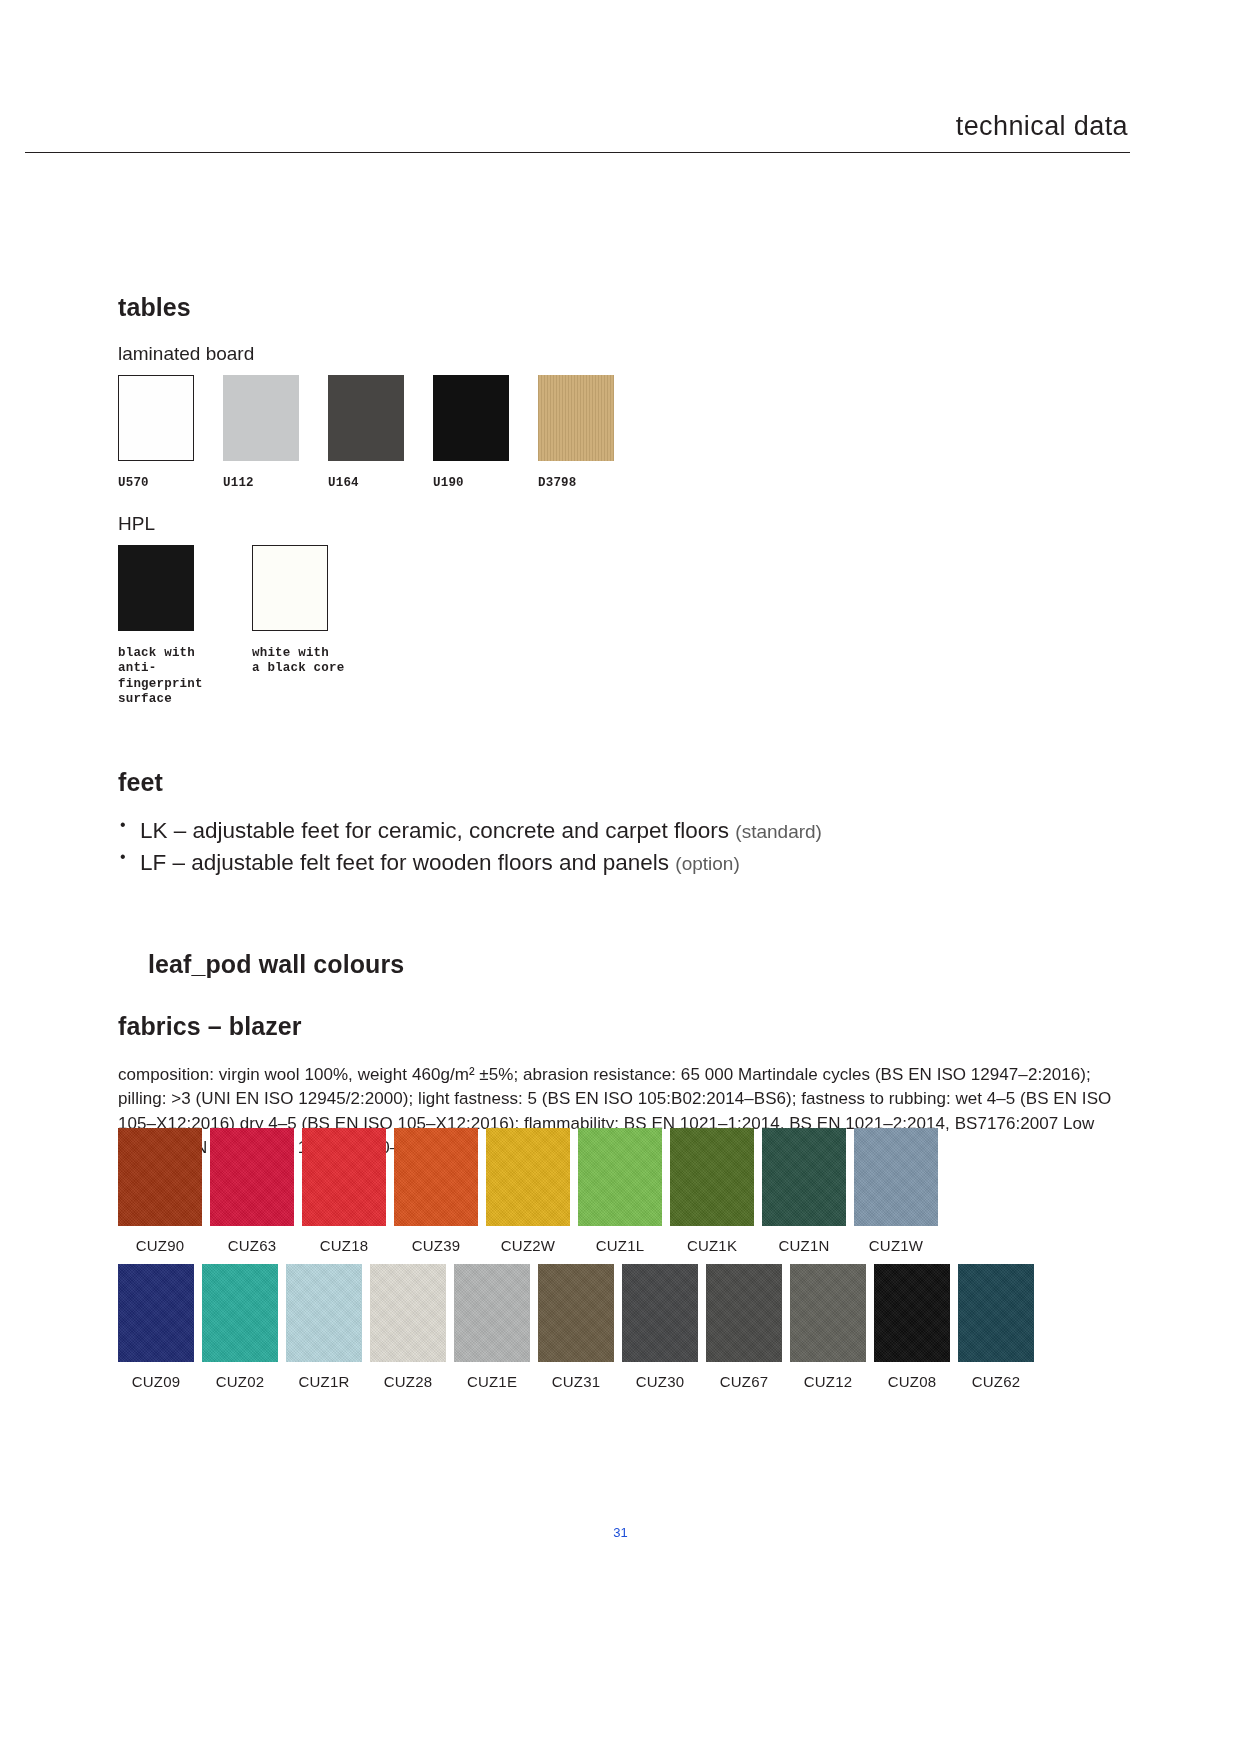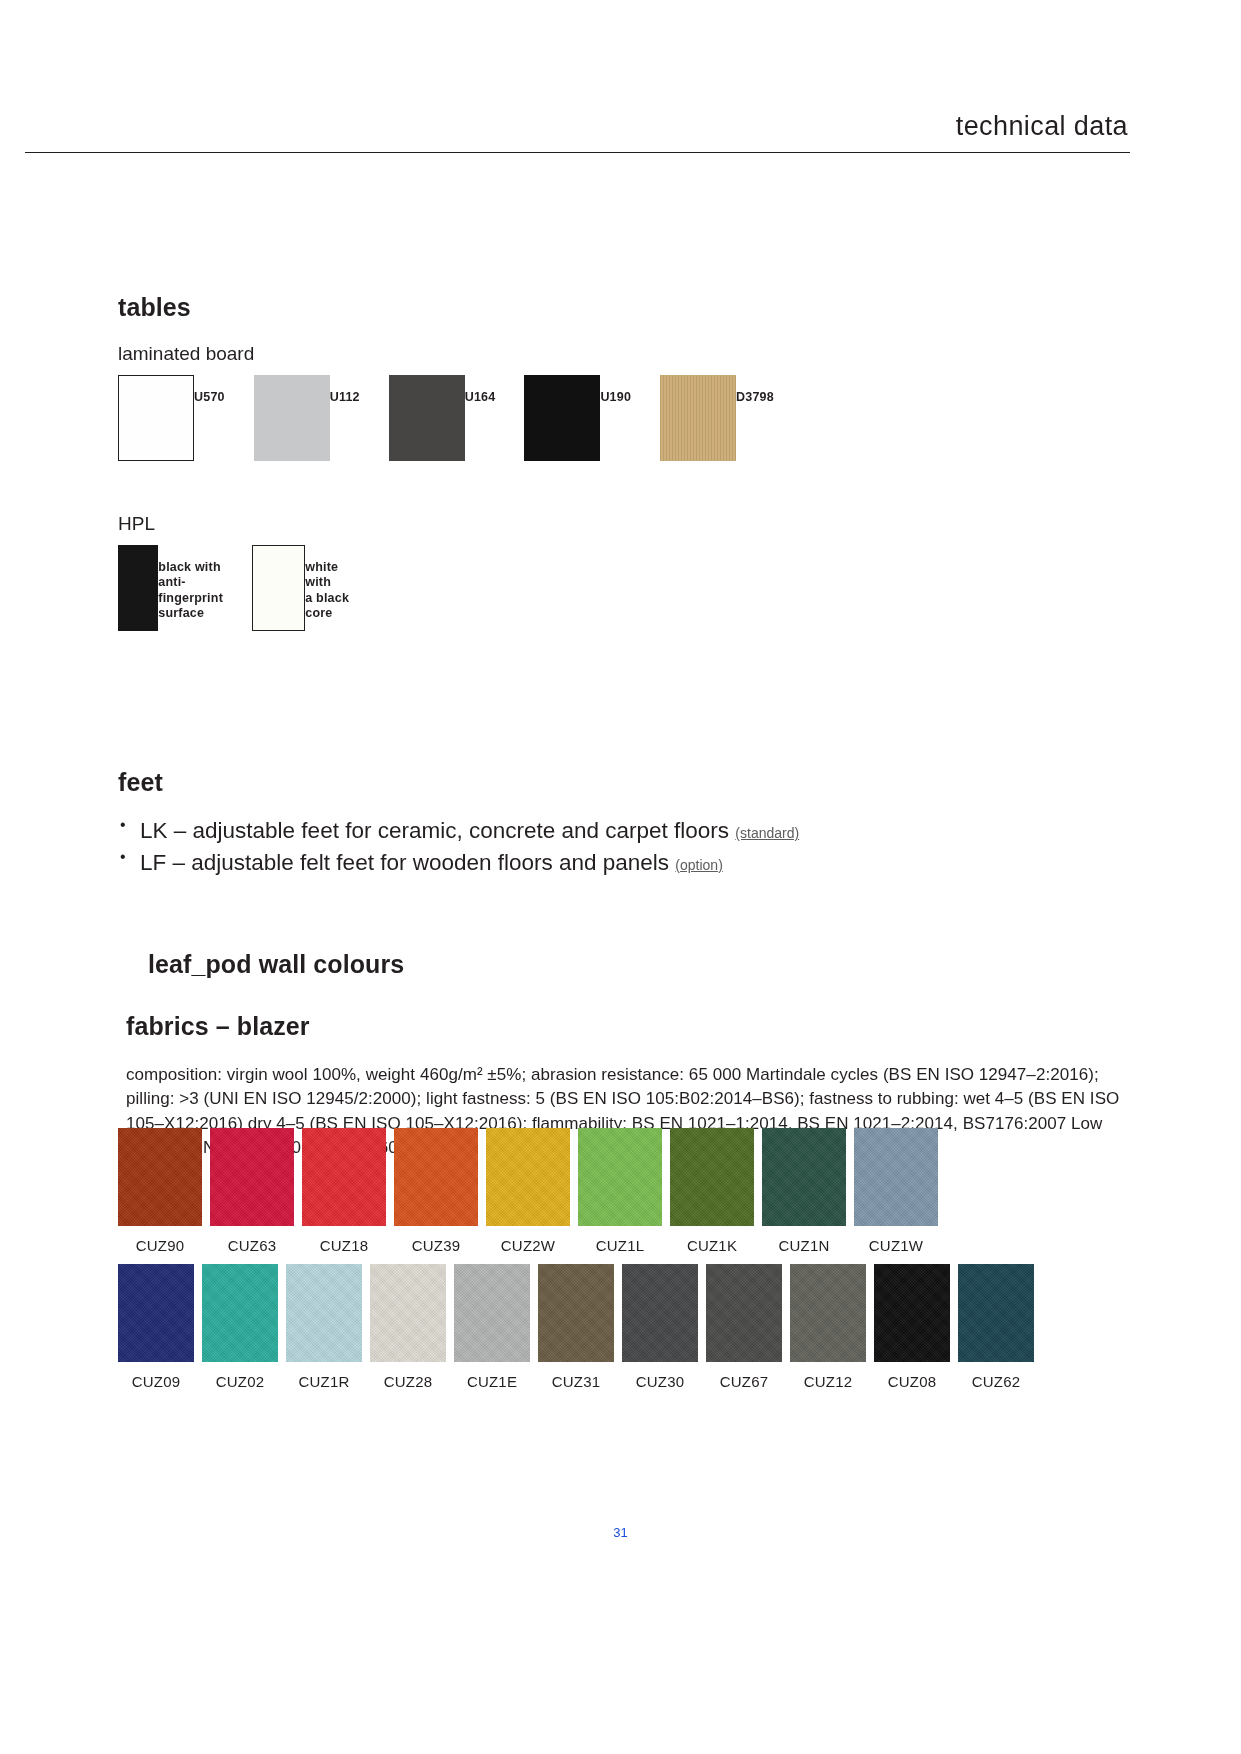--- a/index.html
+++ b/index.html
@@ -54,21 +54,22 @@
     margin: 0;
   }
 
   
   .swatch-row {
     display: flex;
     align-items: flex-start;
   }
   .swatch-cell {
     display: flex;
-    flex-direction: row;
+    flex-direction: column;
+    font-family: Liberation Mono, monospace;
   }
   .swatch-box {
     width: 76px;
     height: 86px;
     box-sizing: border-box;
   }
   .swatch-box.bordered {
     border: 1.2px solid #231f20;
   }
   .swatch-label {
@@ -107,28 +108,27 @@
     font-weight: 400;
   }
   .feet-list li::before {
     content: "\2022";
     position: absolute;
     left: 2px;
     top: -1px;
     font-size: 16px;
   }
   .feet-note {
-    font-size: 14px;
+    font-size: 19px;
     color: #5d5d5d;
-    text-decoration: underline;
   }
 
   #wall-block { position: absolute; left: 112px; top: 950px; width: 1005px; margin-left: 36px; }
 
-  #fabrics-block { position: absolute; left: 118px; top: 1012px; width: 1005px; margin-left: 8px; }
+  #fabrics-block { position: absolute; left: 118px; top: 1012px; width: 1005px; }
   .composition {
     margin-top: 22px;
     font-size: 17px;
     line-height: 1.43;
     color: #231f20;
     letter-spacing: 0.05px;
     max-width: 1000px;
   }
 
   #fabric-rows { position: absolute; left: 118px; top: 1128px; width: 1010px; }

